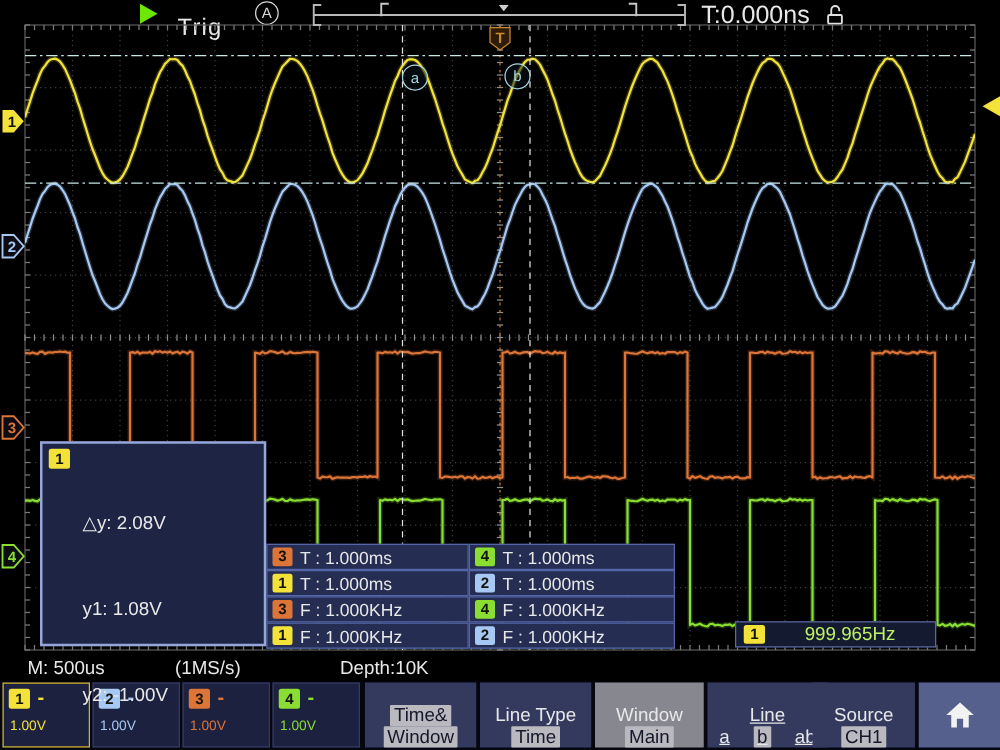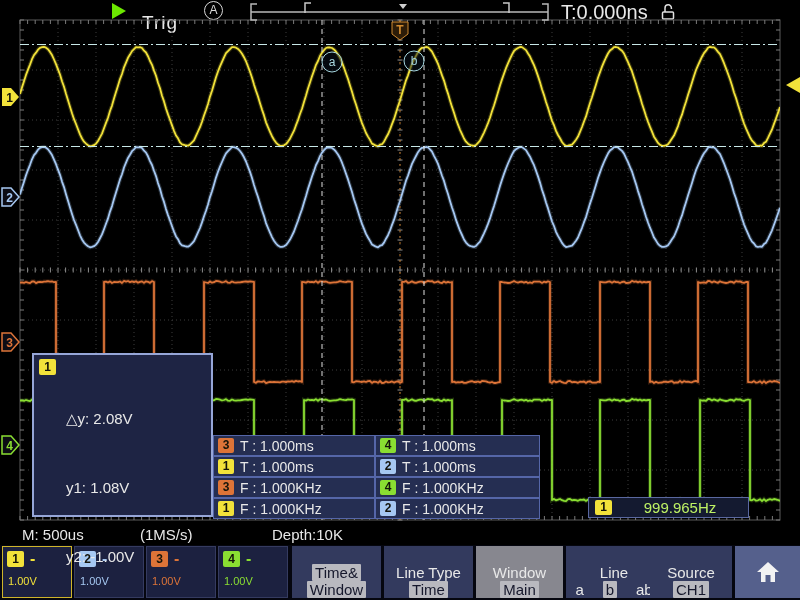--- a/index.html
+++ b/index.html
@@ -688,21 +688,21 @@
       <span class="chip">Window</span>
     </div>
     <div class="mbtn" style="left:384px;width:89px;">
       <span>Line Type</span>
       <span class="chip">Time</span>
     </div>
     <div class="mbtn active" style="left:476px;width:87px;">
       <span>Window</span>
       <span class="chip">Main</span>
     </div>
-    <div class="mbtn" style="left:566px;width:96px;">
+    <div class="mbtn" style="left:566px;width:96px;text-decoration:underline;">
       <span>Line</span>
       <span class="optrow">
         <span>a</span>
         <span class="chip">b</span>
         <span>ab</span>
       </span>
     </div>
     <div class="mbtn" style="left:650px;width:82px;">
       <span>Source</span>
       <span class="chip">CH1</span>

